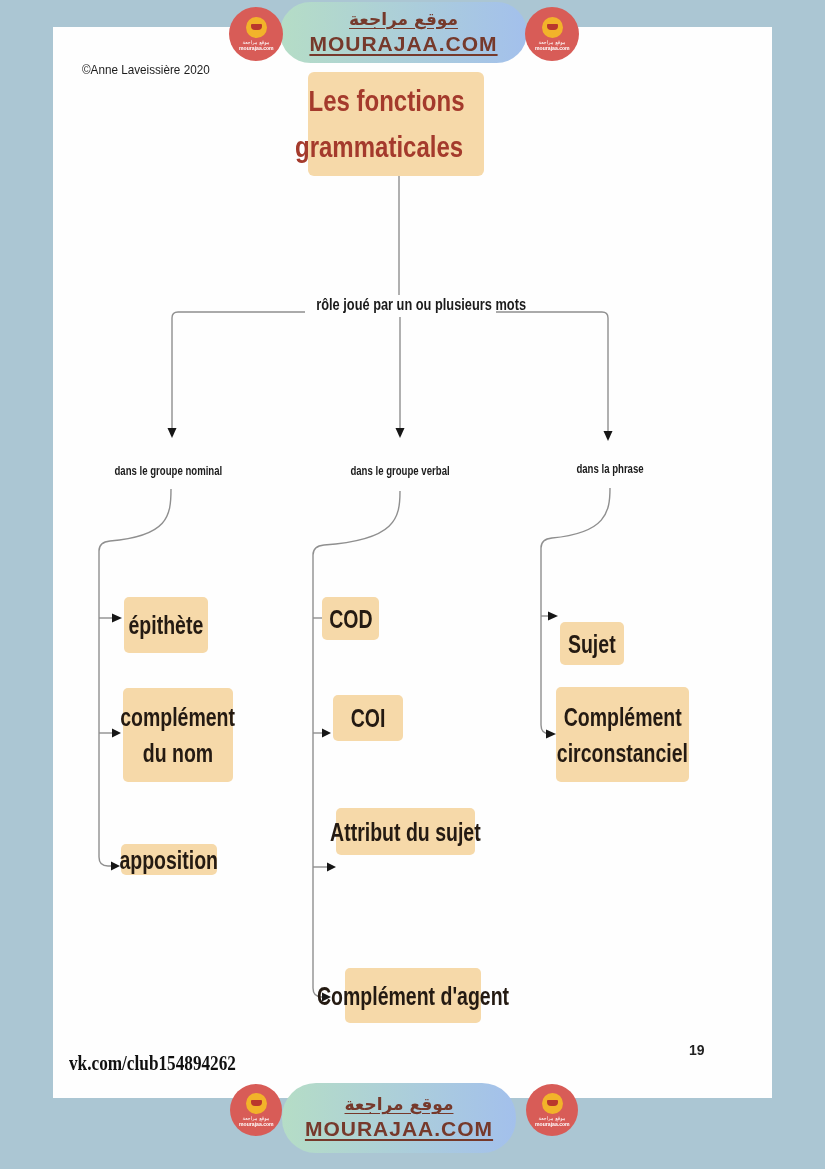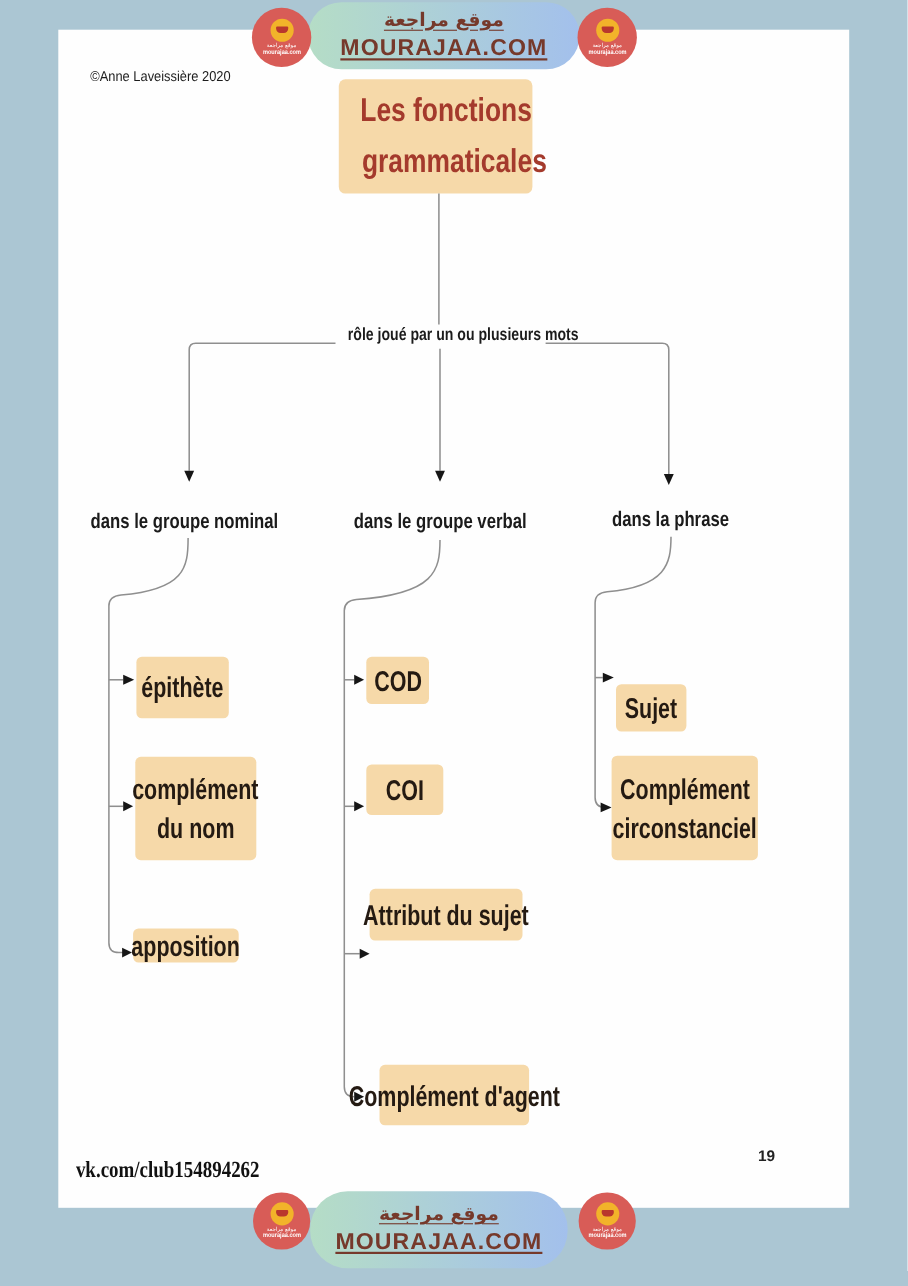--- a/index.html
+++ b/index.html
@@ -29,30 +29,30 @@
   .badge .inner{width:21px;height:21px;border-radius:50%;background:var(--logo-inner);
          display:flex;align-items:center;justify-content:center;margin-bottom:1px}
   .badge .book{width:11px;height:6px;background:#b9372d;border-radius:1px 1px 4px 4px}
   .badge .t1{font-family:"DejaVu Sans",sans-serif;direction:rtl;font-size:5px;line-height:6px}
   .badge .t2{font-size:6px;line-height:7px;font-weight:bold;transform:scaleX(.85)}
 
   .copyright{position:absolute;left:82px;top:62px;font-size:13px;color:#1c1c1c;
          transform:scaleX(.9);transform-origin:left center;white-space:nowrap}
 
   .titlebox{position:absolute;left:308px;top:72px;width:176px;height:104px;background:var(--box-bg);
-         border-radius:6px;display:flex;flex-direction:column;align-items:flex-start;justify-content:center;
+         border-radius:6px;display:flex;flex-direction:column;align-items:flex-end;justify-content:center;
          color:var(--title-color);font-weight:bold;font-size:30px}
   .titlebox span{display:block;white-space:nowrap;transform:scaleX(.8);line-height:46px}
 
   .rootlabel{position:absolute;left:402px;top:296px;width:300px;margin-left:-150px;text-align:right;
          font-weight:bold;font-size:16px;color:#1b1b1b}
   .rootlabel span{display:inline-block;white-space:nowrap;transform:scaleX(.8)}
 
   .blabel{position:absolute;width:260px;margin-left:-130px;text-align:center;font-weight:bold;
-         font-size:19px;color:#1b1b1b}
+         font-size:12px;color:#1b1b1b}
   .blabel span{display:inline-block;white-space:nowrap;transform:scaleX(.8)}
 
   .node{position:absolute;background:var(--box-bg);border-radius:5px;display:flex;flex-direction:column;
         align-items:center;justify-content:center;color:var(--text);font-weight:bold;font-size:26px}
   .node span{display:block;white-space:nowrap;transform:scaleX(.75);line-height:36px}
 
   .watermark{position:absolute;left:69px;top:1051px;font-family:"Liberation Serif",serif;font-weight:bold;
         font-size:21px;color:#111;transform:scaleX(.82);transform-origin:left center;white-space:nowrap}
   .pagenum{position:absolute;left:689px;top:1042px;font-size:14px;color:#222;font-weight:bold}
 </style>
@@ -138,21 +138,21 @@
   <span>épithète</span>
 </div>
 <div class="node" style="left:123px;top:688px;width:110px;height:94px">
   <span>complément</span>
   <span>du nom</span>
 </div>
 <div class="node" style="left:121px;top:844px;width:96px;height:31px">
   <span>apposition</span>
 </div>
 
-<div class="node" style="left:333px;top:597px;width:57px;height:43px">
+<div class="node" style="left:322px;top:597px;width:57px;height:43px">
   <span>COD</span>
 </div>
 <div class="node" style="left:333px;top:695px;width:70px;height:46px">
   <span>COI</span>
 </div>
 <div class="node" style="left:336px;top:808px;width:139px;height:47px">
   <span>Attribut du sujet</span>
 </div>
 <div class="node" style="left:345px;top:968px;width:136px;height:55px">
   <span>Complément d'agent</span>

